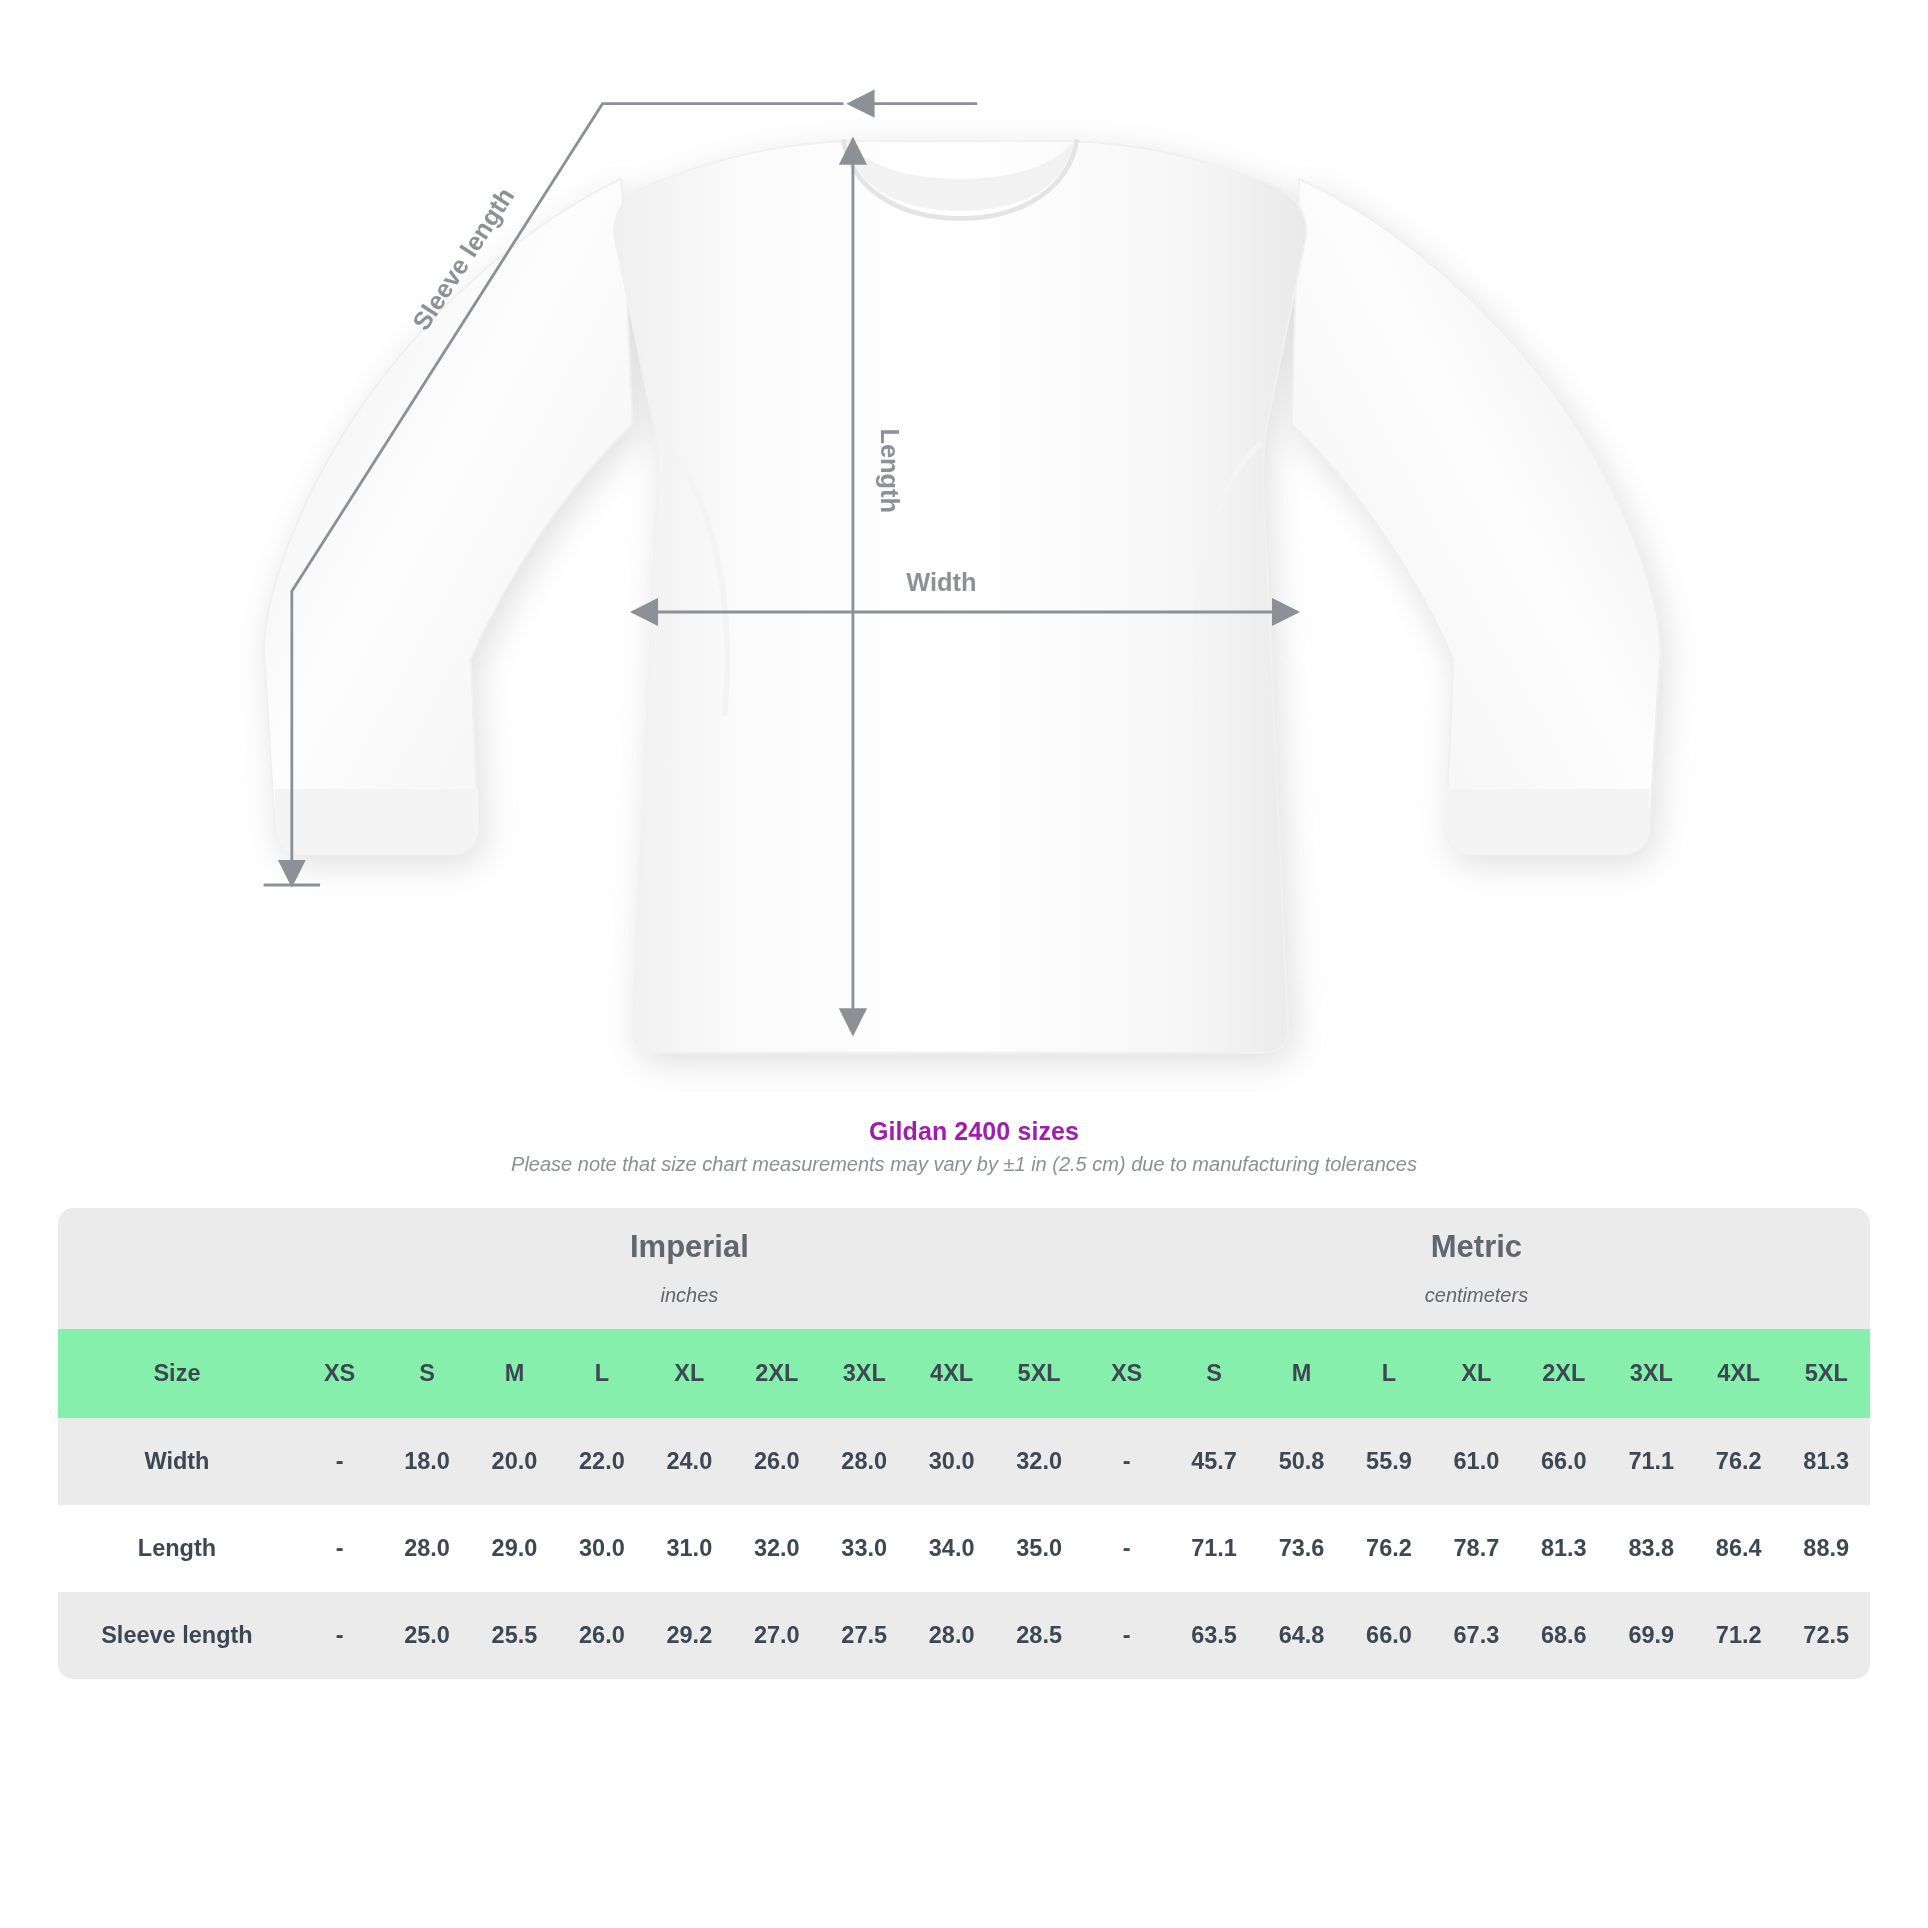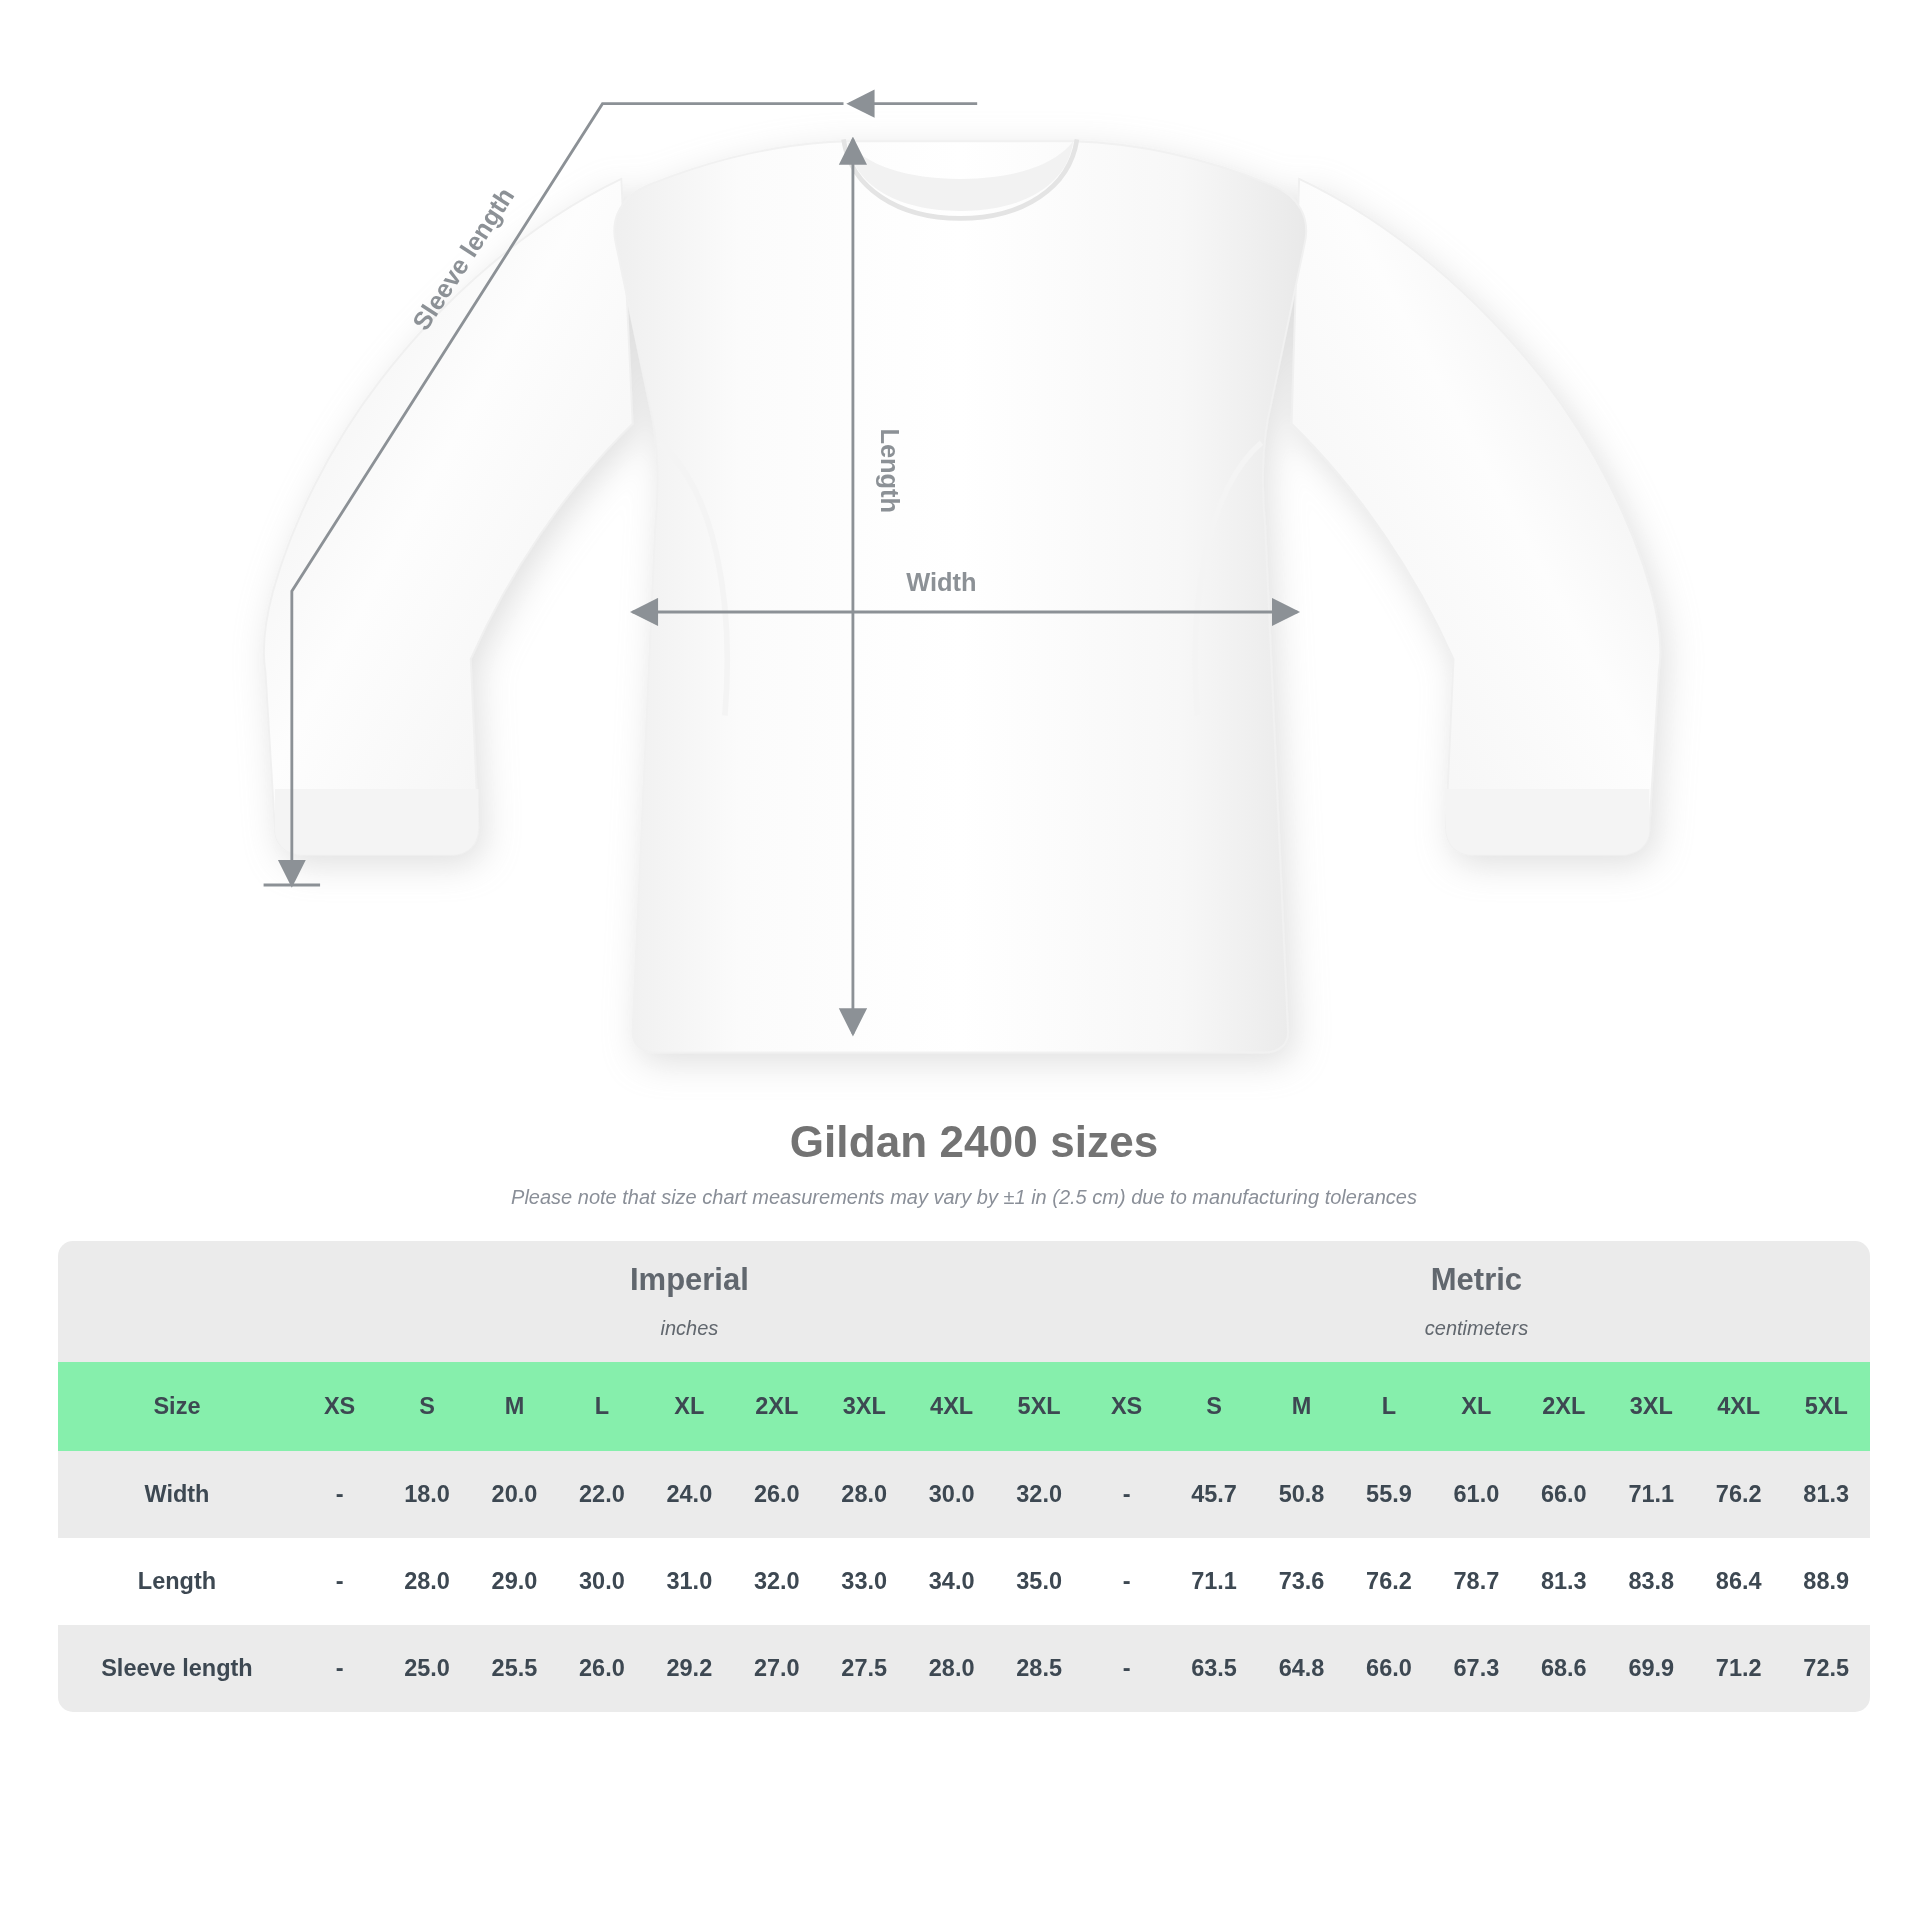--- a/index.html
+++ b/index.html
@@ -33,28 +33,28 @@
     top: 0;
     left: 0;
   }
 
   
   .title-block {
     text-align: center;
     margin-top: 5.6px;
   }
   .chart-title {
-    font-size: 44px;
+    font-size: 25px;
     font-weight: bold;
-    color: #737373;
+    color: #a21caf;
     letter-spacing: 0.1px;
     padding-left: 20px;
   }
   .chart-note {
-    margin-top: 19px;
+    margin-top: 7px;
     font-size: 20px;
     font-style: italic;
     color: #8a8f98;
   }
 
   
   .table-wrap {
     margin: 32px 58px 0 58px;
     border-radius: 15px;
     overflow: hidden;

